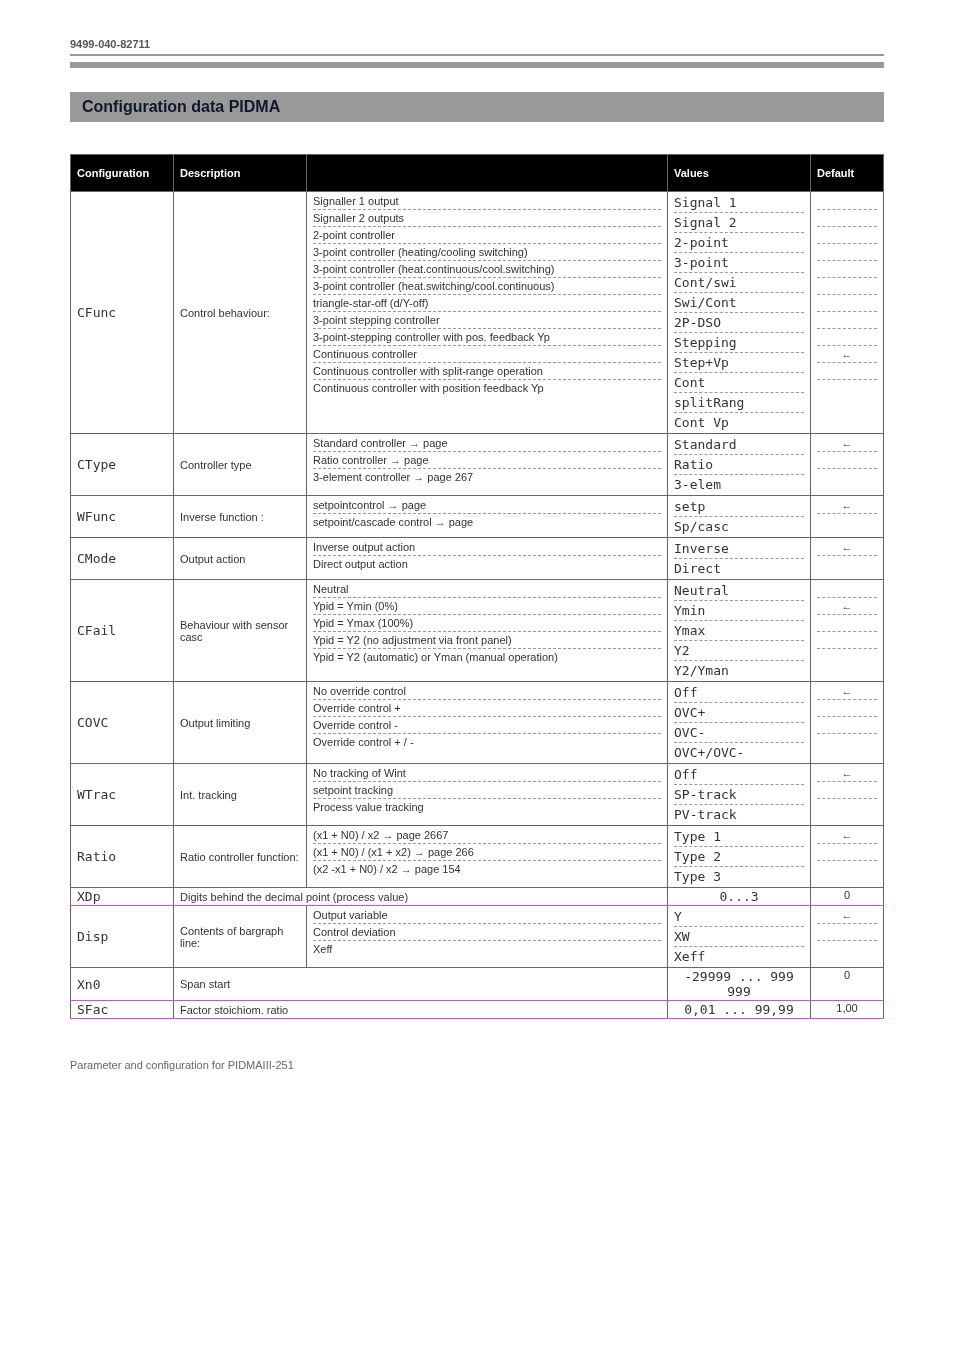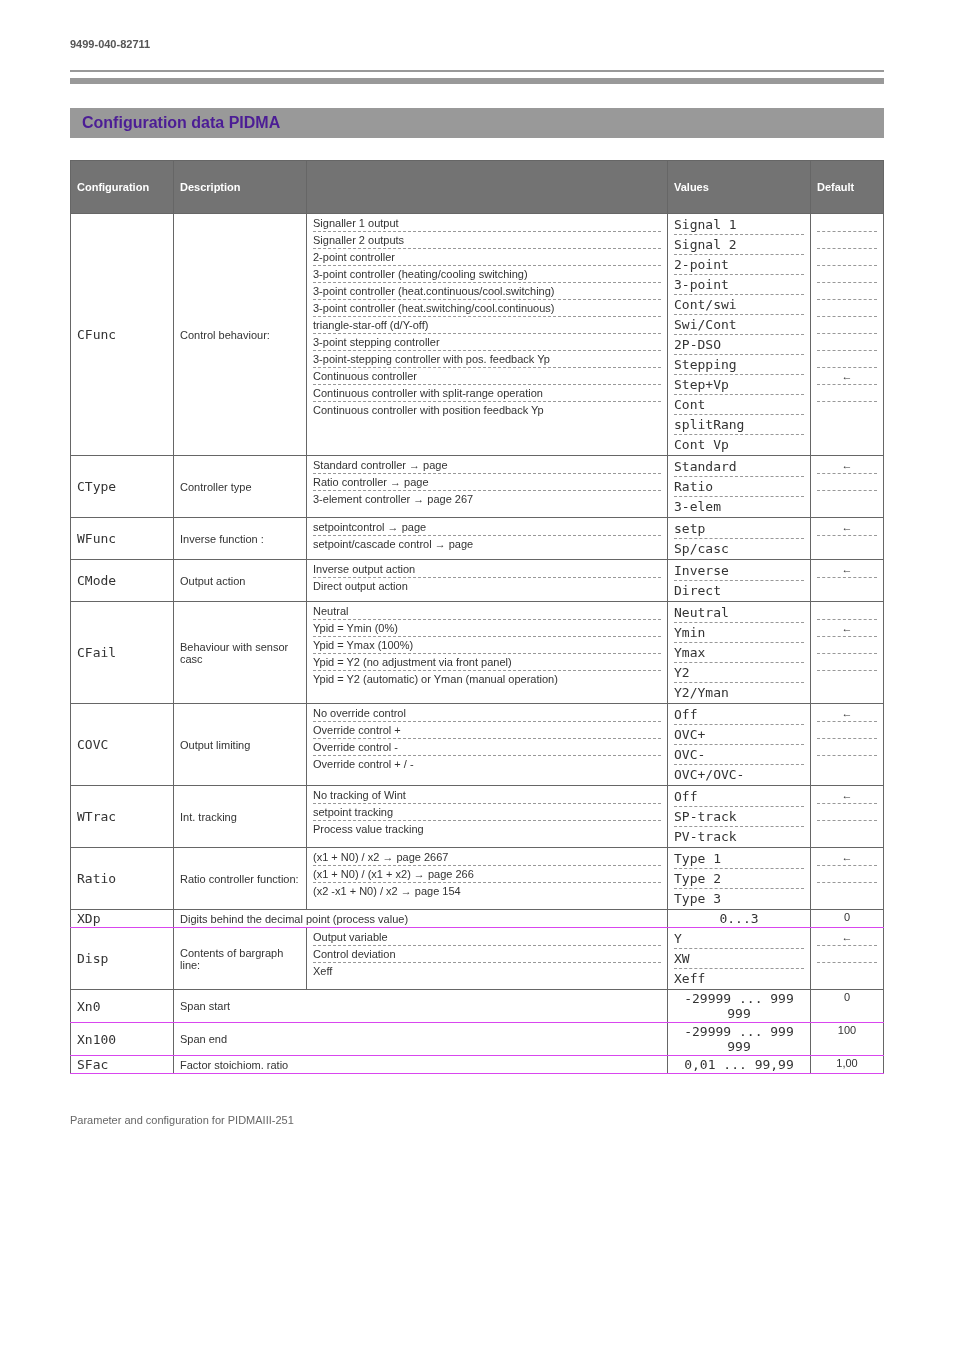--- a/index.html
+++ b/index.html
@@ -1,22 +1,22 @@
 <!DOCTYPE html>
 <html><head>
 <meta charset="utf-8">
 <style>
 body{margin:0;background:#fff;font-family:Arial,Helvetica,sans-serif;color:#333;width:954px}
 .page{padding:38px 70px 0 70px}
 .hdr-line{border-top:2px solid #999;margin-bottom:6px}
-.hdr-txt{font-size:11px;font-weight:bold;color:#555;margin-bottom:20px}
+.hdr-txt{font-size:11px;font-weight:bold;color:#555;margin-bottom:4px}
 .hdr-bar{height:6px;background:#999;margin-bottom:24px}
-.section-title{background:#999;color:#4c1d95;font-weight:bold;font-size:16px;padding:6px 12px;margin-bottom:22px}
+.section-title{background:#999;color:#0f172a;font-weight:bold;font-size:16px;padding:6px 12px;margin-bottom:32px}
 table{border-collapse:collapse;width:100%;font-size:11px}
-th{background:#737373;color:#fff;font-weight:bold;padding:20px 6px;border:1px solid #666;text-align:left}
+th{background:#000000;color:#fff;font-weight:bold;padding:12px 6px;border:1px solid #666;text-align:left}
 th.c{text-align:left}
 td{border-left:1px solid #666;border-right:1px solid #666;padding:1px 6px;vertical-align:top}
 td.row-label{font-family:"Lucida Console",Monaco,monospace;font-size:13px;vertical-align:middle}
 td.desc{vertical-align:middle}
 td.c{text-align:center}
 tr.grp-end td{border-bottom:1px solid #666}
 tr.single td{border-bottom:1px solid #d946ef}
 .sub{border-bottom:1px dashed #999;padding:2px 0}
 .sub:last-child{border-bottom:none}
 .mono{font-family:"Lucida Console",Monaco,monospace;font-size:13px}
@@ -251,26 +251,20 @@
             <div class="sub arrow">&nbsp;</div>
           </td>
         </tr>
         <tr class="single">
           <td class="row-label">Xn0</td>
           <td class="desc" colspan="2">Span start</td>
           <td class="c mono">-29999 ... 999 999</td>
           <td class="c">0</td>
         </tr>
         <tr class="single">
-          <td class="row-label">Xn100</td>
-          <td class="desc" colspan="2">Span end</td>
-          <td class="c mono">-29999 ... 999 999</td>
-          <td class="c">100</td>
-        </tr>
-        <tr class="single">
           <td class="row-label">SFac</td>
           <td class="desc" colspan="2">Factor stoichiom. ratio</td>
           <td class="c mono">0,01 ... 99,99</td>
           <td class="c">1,00</td>
         </tr>
       </tbody>
   </table>
 </div>
 
 <div class="footer">

